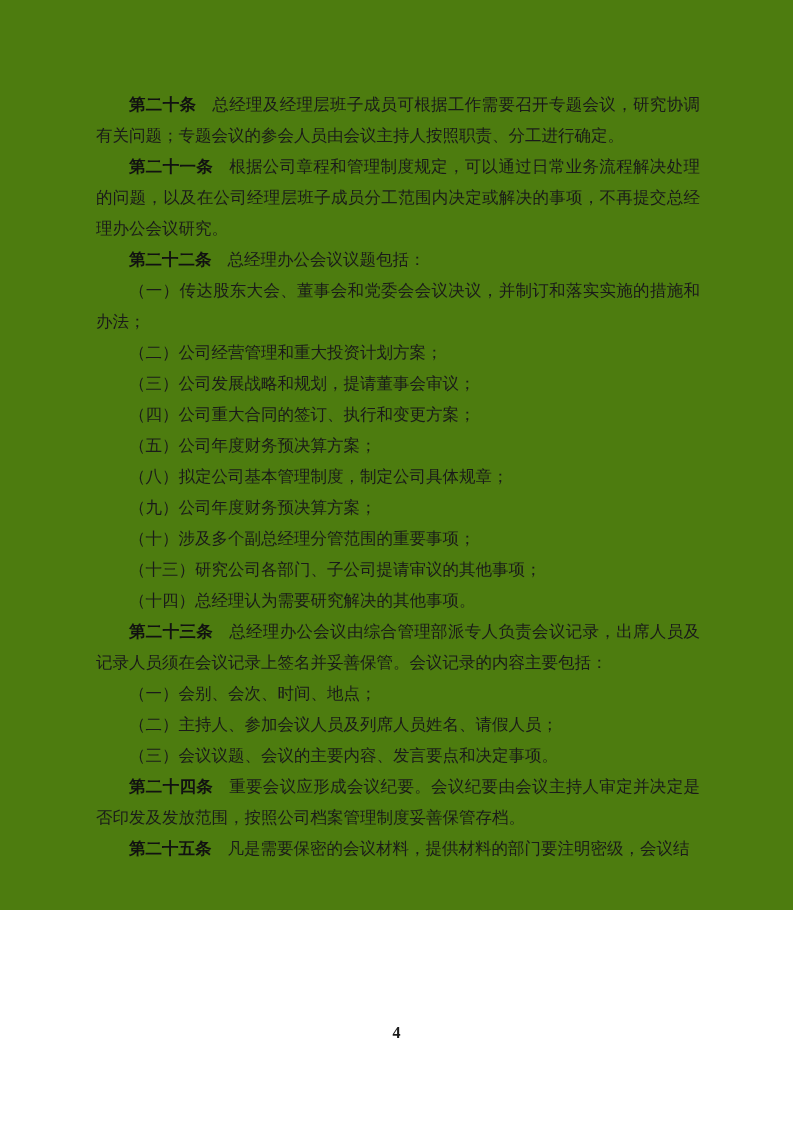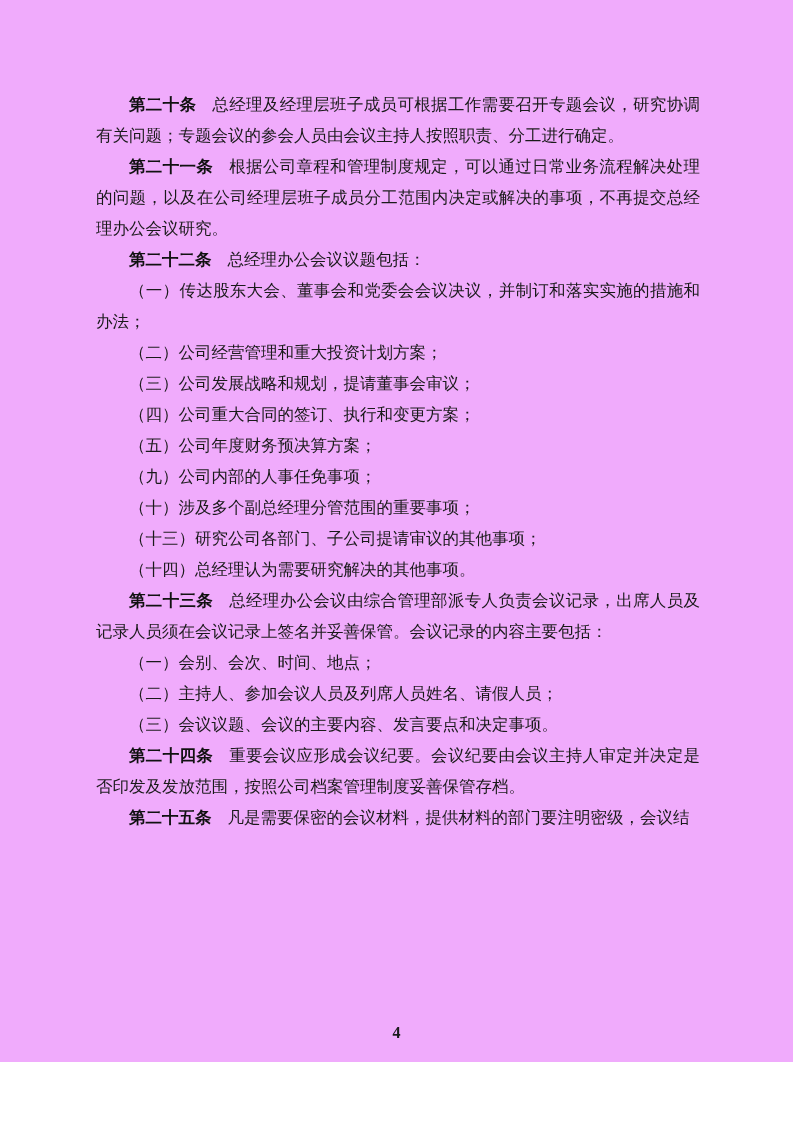--- a/index.html
+++ b/index.html
@@ -11,22 +11,22 @@
     height: 1122px;
     background: #ffffff;
     position: relative;
     overflow: hidden;
   }
   .page {
     position: absolute;
     left: 0;
     top: 0;
     width: 793px;
-    height: 1062px;
-    background: #f0abfc;
+    height: 910px;
+    background: #4d7c0f;
   }
   .content {
     position: absolute;
     left: 96px;
     top: 89px;
     width: 604px;
   }
   .para {
     margin: 0;
     padding: 0;
@@ -67,21 +67,22 @@
 
     <p class="para"><span class="art-num">第二十一条</span><span>根据公司章程和管理制度规定，可以通过日常业务流程解决处理的问题，以及在公司经理层班子成员分工范围内决定或解决的事项，不再提交总经理办公会议研究。</span></p>
 
     <p class="para"><span class="art-num">第二十二条</span><span>总经理办公会议议题包括：</span></p>
 
     <p class="para"><span>（一）传达股东大会、董事会和党委会会议决议，并制订和落实实施的措施和办法；</span></p>
     <p class="para"><span>（二）公司经营管理和重大投资计划方案；</span></p>
     <p class="para"><span>（三）公司发展战略和规划，提请董事会审议；</span></p>
     <p class="para"><span>（四）公司重大合同的签订、执行和变更方案；</span></p>
     <p class="para"><span>（五）公司年度财务预决算方案；</span></p>
-    <p class="para"><span>（九）公司内部的人事任免事项；</span></p>
+    <p class="para"><span>（八）拟定公司基本管理制度，制定公司具体规章；</span></p>
+    <p class="para"><span>（九）公司年度财务预决算方案；</span></p>
     <p class="para"><span>（十）涉及多个副总经理分管范围的重要事项；</span></p>
     <p class="para"><span>（十三）研究公司各部门、子公司提请审议的其他事项；</span></p>
     <p class="para"><span>（十四）总经理认为需要研究解决的其他事项。</span></p>
 
     <p class="para"><span class="art-num">第二十三条</span><span>总经理办公会议由综合管理部派专人负责会议记录，出席人员及记录人员须在会议记录上签名并妥善保管。会议记录的内容主要包括：</span></p>
 
     <p class="para"><span>（一）会别、会次、时间、地点；</span></p>
     <p class="para"><span>（二）主持人、参加会议人员及列席人员姓名、请假人员；</span></p>
     <p class="para"><span>（三）会议议题、会议的主要内容、发言要点和决定事项。</span></p>
 

